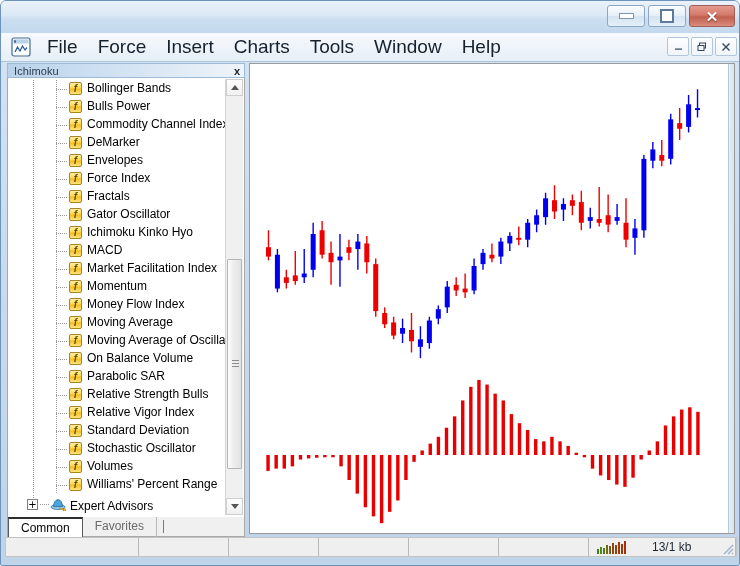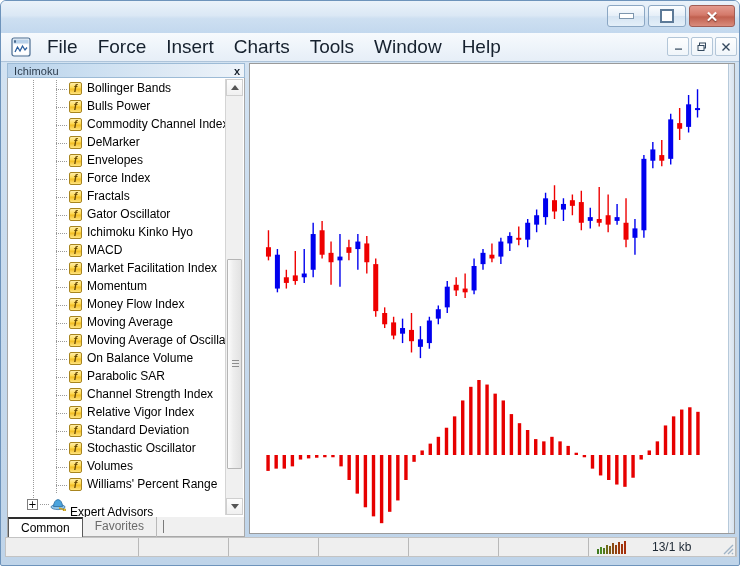--- a/index.html
+++ b/index.html
@@ -139,21 +139,21 @@
     background-image: repeating-linear-gradient(180deg,#9a9a9a 0 1px, transparent 1px 2px); }
   #ea-plus {
     position: absolute; left: 19px; top: 4px;
     width: 11px; height: 11px; border: 1px solid #7d7d7d; background: #fff;
     box-sizing: border-box; display:flex; align-items:center; justify-content:center;
     font-size: 10px; color: #000; line-height: 1; font-family: "DejaVu Sans", sans-serif;
   }
   #ea-row .hdots { position: absolute; left: 32px; top: 9px; width: 10px; height: 1px;
     background-image: repeating-linear-gradient(90deg,#9a9a9a 0 1px, transparent 1px 2px); }
   #ea-icon { position: absolute; left: 42px; top: 2px; width: 16px; height: 14px; }
-  #ea-row .txt { position: absolute; left: 62px; top: 10px; font-size: 12px; color: #000; }
+  #ea-row .txt { position: absolute; left: 62px; top: 4px; font-size: 12px; color: #000; }
 
   
   #nav-scroll {
     position: absolute; right: 1px; top: 1px;
     width: 17px; height: 436px;
     background: #f0f0f0;
     border-left: 1px solid #d4d4d4;
   }
   .sb-arrow {
     position: absolute; left: 0; width: 17px; height: 17px;
@@ -416,21 +416,21 @@
             <span class="vline2"></span>
             <span class="hline"></span>
             <span class="fn-icon">f</span>
             <span class="txt">Parabolic SAR</span>
           </div>
           <div class="tree-row">
             <span class="vline"></span>
             <span class="vline2"></span>
             <span class="hline"></span>
             <span class="fn-icon">f</span>
-            <span class="txt">Channel Strength Index</span>
+            <span class="txt">Relative Strength Bulls</span>
           </div>
           <div class="tree-row">
             <span class="vline"></span>
             <span class="vline2"></span>
             <span class="hline"></span>
             <span class="fn-icon">f</span>
             <span class="txt">Relative Vigor Index</span>
           </div>
           <div class="tree-row">
             <span class="vline"></span>

